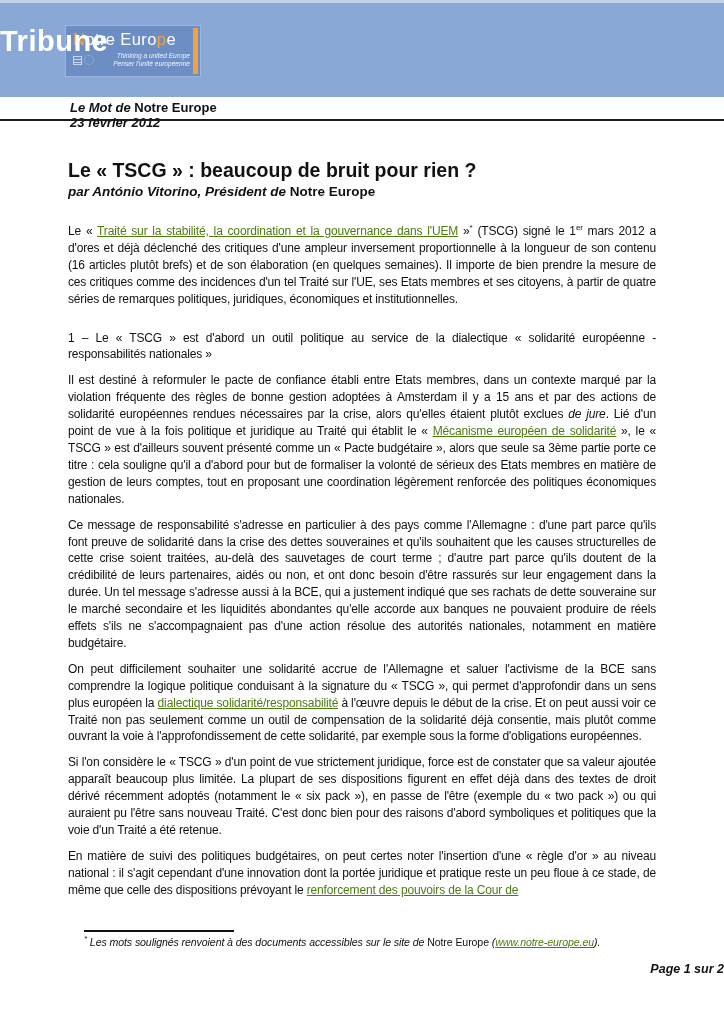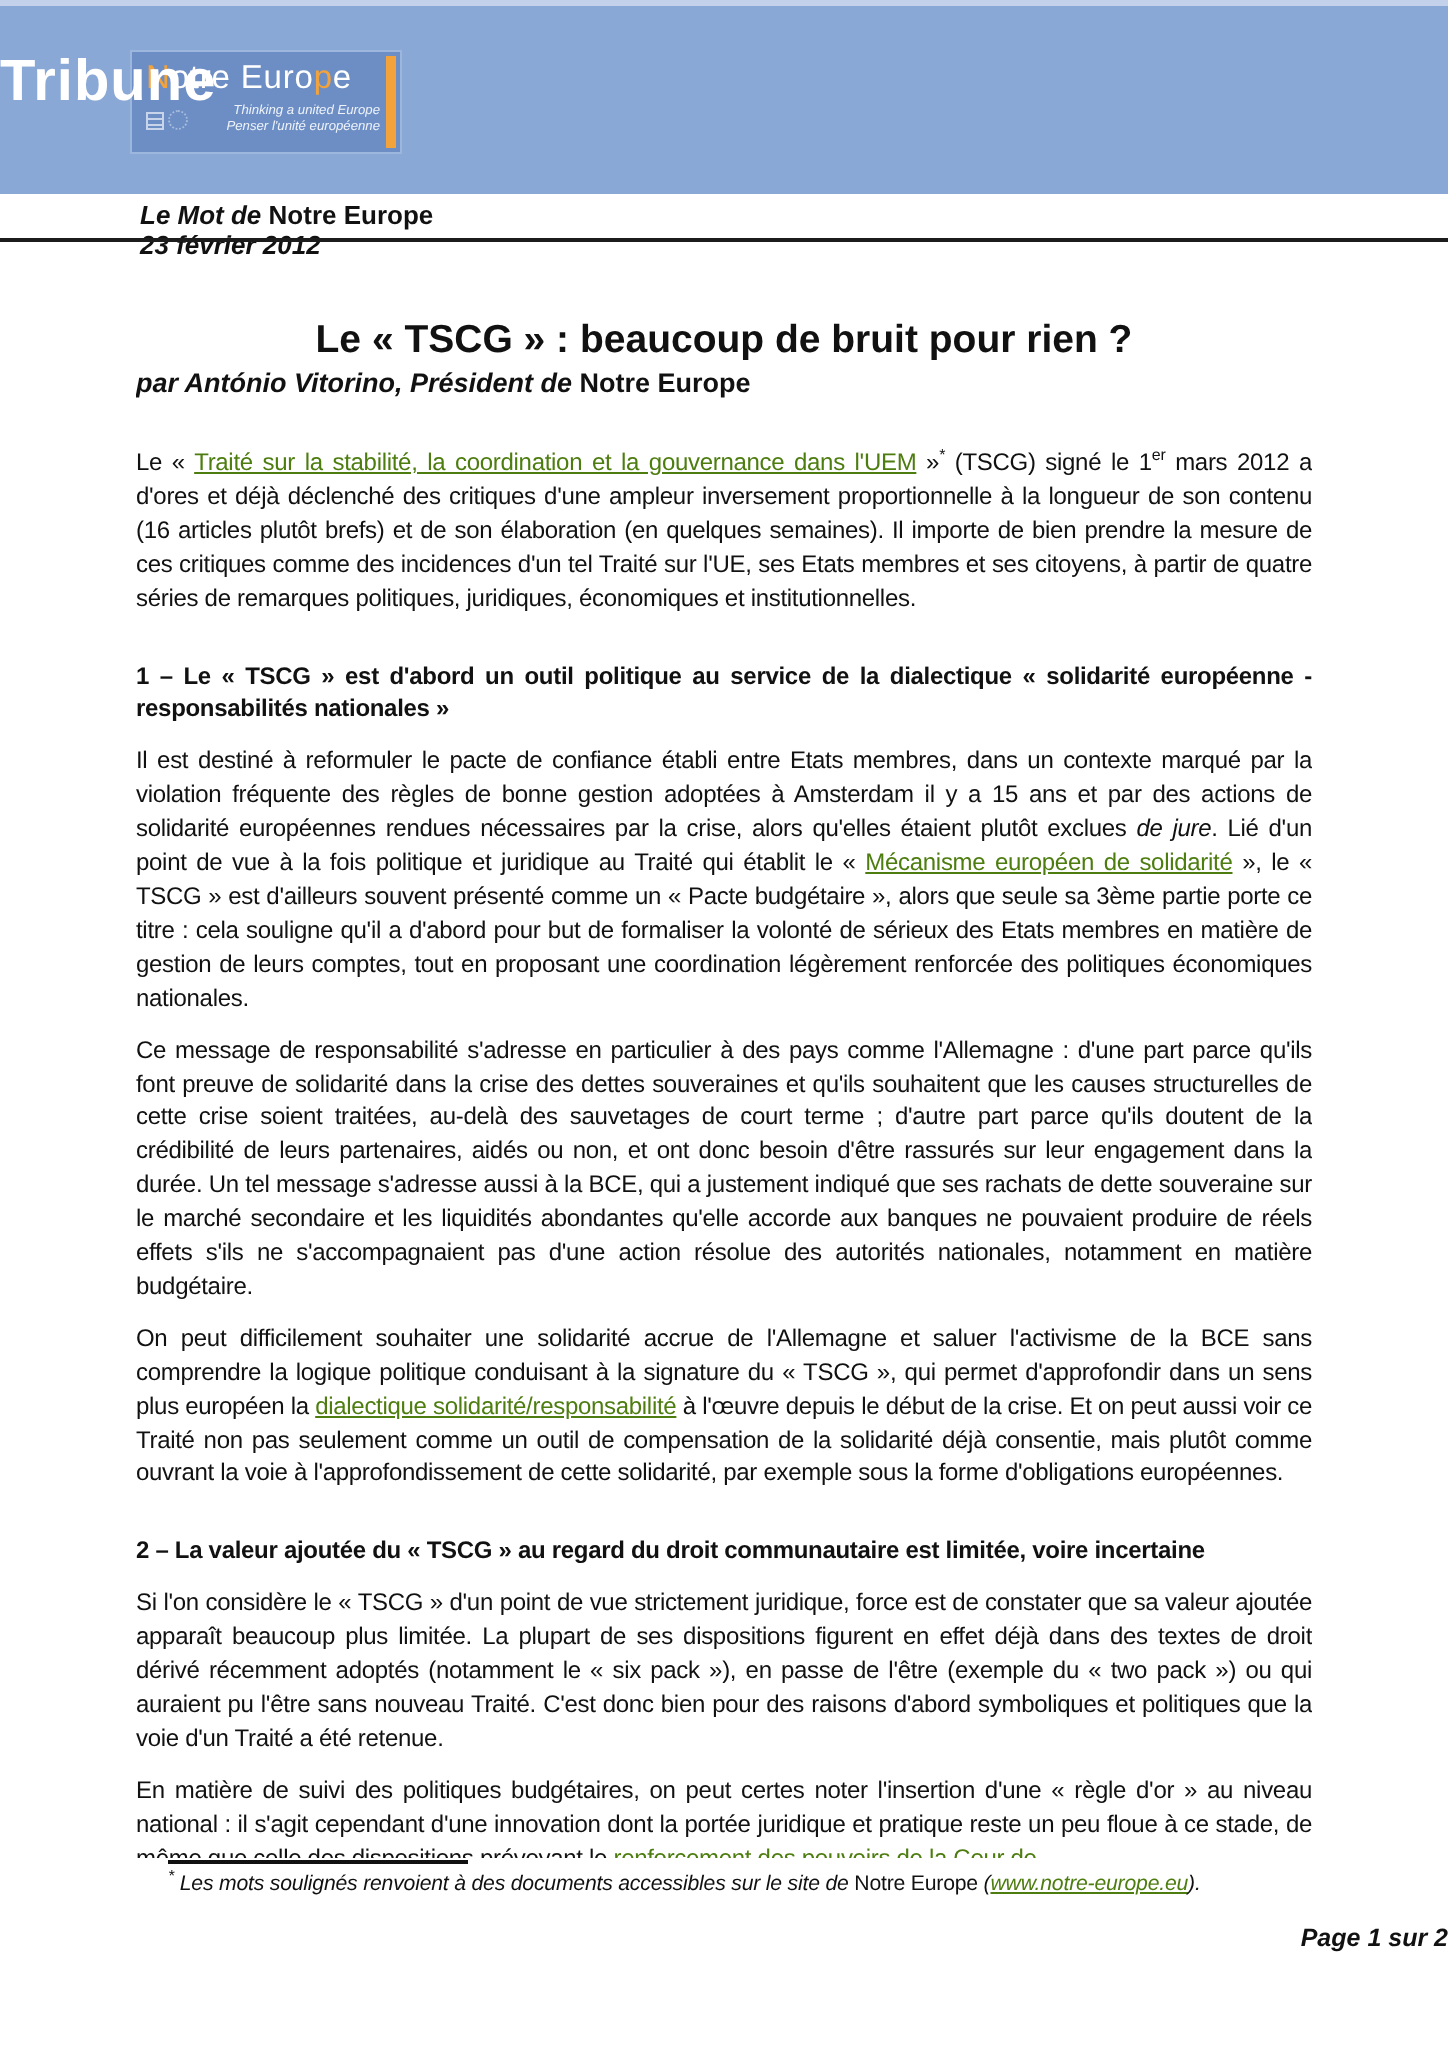--- a/index.html
+++ b/index.html
@@ -52,31 +52,31 @@
   .header-rule{
     position:absolute;top:119px;left:0;width:724px;height:0;
     border-top:2px solid #1c1c1c;
   }
   
   .doc{
     position:absolute;top:129px;left:68px;width:588px;height:800px;
     overflow:hidden;
   }
   .doc-title{
-    text-align:center;font-size:19.5px;font-weight:bold;margin:30px 0 2px 0;
+    font-size:19.5px;font-weight:bold;margin:30px 0 2px 0;
   }
   .doc-byline{
     text-align:left;font-size:13.5px;font-weight:bold;margin:2px 0 24px 0;
   }
   .doc-byline .by-it{font-style:italic;}
   .para,.heading{
     font-size:12px;line-height:16.9px;letter-spacing:-0.15px;
     text-align:justify;margin:0 0 9px 0;
   }
-  .heading{font-weight:bold;margin:22px 0 9px 0;}
+  .heading{font-weight:normal;margin:22px 0 9px 0;}
   .seg-i{font-style:italic;}
   .seg-link,.seg-linki{color:#4d7c0f;text-decoration:underline;cursor:pointer;}
   .seg-linki{font-style:italic;}
   sup{font-size:8px;line-height:0;}
   
   .footnote-block{
     position:absolute;left:84px;top:930px;width:588px;
   }
   .footnote-rule{width:150px;border-top:2px solid #111;margin-bottom:4px;}
   .footnote-text{
@@ -117,21 +117,20 @@
 
 <div class="doc">
   <div class="doc-title">Le « TSCG » : beaucoup de bruit pour rien ?</div>
   <div class="doc-byline"><span class="by-it">par António Vitorino, Président de</span><span> Notre Europe</span></div>
   <div id="blocks">
       <p class="para"><span>Le « </span><span class="seg-link">Traité sur la stabilité, la coordination et la gouvernance dans l'UEM</span><span> »</span><sup class="seg-sup">*</sup><span> (TSCG) signé le 1</span><sup class="seg-sup">er</sup><span> mars 2012 a d'ores et déjà déclenché des critiques d'une ampleur inversement proportionnelle à la longueur de son contenu (16 articles plutôt brefs) et de son élaboration (en quelques semaines). Il importe de bien prendre la mesure de ces critiques comme des incidences d'un tel Traité sur l'UE, ses Etats membres et ses citoyens, à partir de quatre séries de remarques politiques, juridiques, économiques et institutionnelles.</span></p>
       <p class="heading"><span>1 – Le « TSCG » est d'abord un outil politique au service de la dialectique « solidarité européenne - responsabilités nationales »</span></p>
       <p class="para"><span>Il est destiné à reformuler le pacte de confiance établi entre Etats membres, dans un contexte marqué par la violation fréquente des règles de bonne gestion adoptées à Amsterdam il y a 15 ans et par des actions de solidarité européennes rendues nécessaires par la crise, alors qu'elles étaient plutôt exclues </span><span class="seg-i">de jure</span><span>. Lié d'un point de vue à la fois politique et juridique au Traité qui établit le « </span><span class="seg-link">Mécanisme européen de solidarité</span><span> », le « TSCG » est d'ailleurs souvent présenté comme un « Pacte budgétaire », alors que seule sa 3ème partie porte ce titre : cela souligne qu'il a d'abord pour but de formaliser la volonté de sérieux des Etats membres en matière de gestion de leurs comptes, tout en proposant une coordination légèrement renforcée des politiques économiques nationales.</span></p>
       <p class="para"><span>Ce message de responsabilité s'adresse en particulier à des pays comme l'Allemagne : d'une part parce qu'ils font preuve de solidarité dans la crise des dettes souveraines et qu'ils souhaitent que les causes structurelles de cette crise soient traitées, au-delà des sauvetages de court terme ; d'autre part parce qu'ils doutent de la crédibilité de leurs partenaires, aidés ou non, et ont donc besoin d'être rassurés sur leur engagement dans la durée. Un tel message s'adresse aussi à la BCE, qui a justement indiqué que ses rachats de dette souveraine sur le marché secondaire et les liquidités abondantes qu'elle accorde aux banques ne pouvaient produire de réels effets s'ils ne s'accompagnaient pas d'une action résolue des autorités nationales, notamment en matière budgétaire.</span></p>
       <p class="para"><span>On peut difficilement souhaiter une solidarité accrue de l'Allemagne et saluer l'activisme de la BCE sans comprendre la logique politique conduisant à la signature du « TSCG », qui permet d'approfondir dans un sens plus européen la </span><span class="seg-link">dialectique solidarité/responsabilité</span><span> à l'œuvre depuis le début de la crise. Et on peut aussi voir ce Traité non pas seulement comme un outil de compensation de la solidarité déjà consentie, mais plutôt comme ouvrant la voie à l'approfondissement de cette solidarité, par exemple sous la forme d'obligations européennes.</span></p>
-      <p class="heading"><span>2 – La valeur ajoutée du « TSCG » au regard du droit communautaire est limitée, voire incertaine</span></p>
       <p class="para"><span>Si l'on considère le « TSCG » d'un point de vue strictement juridique, force est de constater que sa valeur ajoutée apparaît beaucoup plus limitée. La plupart de ses dispositions figurent en effet déjà dans des textes de droit dérivé récemment adoptés (notamment le « six pack »), en passe de l'être (exemple du « two pack ») ou qui auraient pu l'être sans nouveau Traité. C'est donc bien pour des raisons d'abord symboliques et politiques que la voie d'un Traité a été retenue.</span></p>
       <p class="para"><span>En matière de suivi des politiques budgétaires, on peut certes noter l'insertion d'une « règle d'or » au niveau national : il s'agit cependant d'une innovation dont la portée juridique et pratique reste un peu floue à ce stade, de même que celle des dispositions prévoyant le </span><span class="seg-link">renforcement des pouvoirs de la Cour de</span></p>
     </div>
 </div>
 
 <div class="footnote-block">
   <div class="footnote-rule"></div>
   <div class="footnote-text" id="footnote"><sup class="seg-sup">*</sup><span> Les mots soulignés renvoient à des documents accessibles sur le site de </span><span class="seg-b">Notre Europe</span><span> (</span><span class="seg-linki">www.notre-europe.eu</span><span>).</span></div>
 </div>
 <div class="page-footer">Page 1 sur 2</div>

